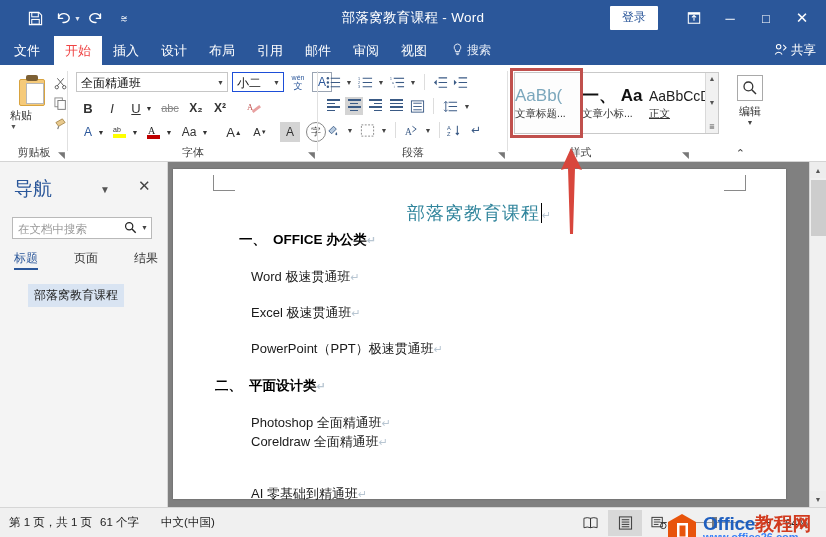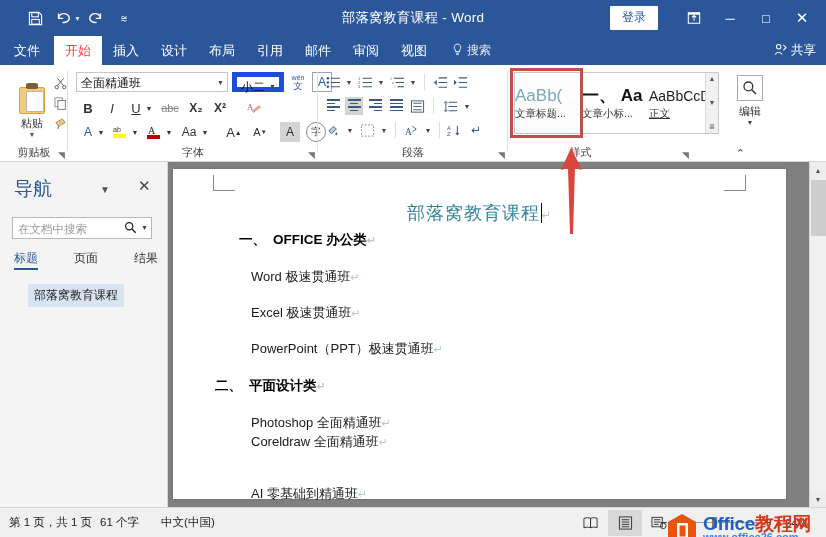--- a/index.html
+++ b/index.html
@@ -62,21 +62,21 @@
   .grp-sep { position: absolute; top: 6px; width: 1px; height: 80px; background: #e0e0e0; }
   .grp-label {
     position: absolute; bottom: 2px; width: 100%; text-align: center;
     font-size: 11px; color: #444;
   }
   .dlg-launcher { position: absolute; bottom: 2px; right: 3px; font-size: 9px; color:#777; }
 
   
   #g-clip { left: 0; width: 68px; }
   .paste-big {
-    position: absolute; left: 10px; top: 18px; width: 44px; text-align: center;
+    position: absolute; left: 10px; top: 10px; width: 44px; text-align: left;
   }
   .clipboard-ico {
     width: 30px; height: 32px; margin: 0 auto; position: relative;
   }
   .cb-body { position:absolute; left:2px; top:4px; width:26px; height:27px; background:#f5ca7a; border:1px solid #d8a33f; border-radius:2px;}
   .cb-clip { position:absolute; left:9px; top:0px; width:12px; height:6px; background:#7d6034; border-radius:2px;}
   .cb-page { position:absolute; left:9px; top:8px; width:18px; height:21px; background:#fff; border:1px solid #b7b7b7;}
   .paste-lbl { font-size: 11px; color: #333; margin-top: 1px; }
   .paste-caret { font-size: 7px; color: #555; }
   .clip-mini { position: absolute; left: 52px; top: 8px; width: 16px; }
@@ -84,21 +84,21 @@
 
   
   #g-font { left: 68px; width: 250px; }
   .fontname {
     position: absolute; left: 8px; top: 7px; width: 152px; height: 20px;
     border: 1px solid #c6c6c6; background:#fff; font-size: 12px; color:#111;
     padding: 2px 14px 0 4px;
   }
   .fontsize {
     position: absolute; left: 164px; top: 7px; width: 52px; height: 20px;
-    border: 5px solid #1d4ed8; background:#fff; font-size: 12px; color:#111;
+    border: 1px solid #1d4ed8; background:#fff; font-size: 12px; color:#111;
     padding: 2px 14px 0 4px;
   }
   .cbo-caret { position: absolute; right: 3px; top: 6px; font-size: 7px; color: #444; }
   .ico-btn {
     position: absolute; display: flex; align-items: center; justify-content: center;
     font-size: 12px; color: #333; height: 20px; width: 20px;
   }
   .ico-btn.box { border: 1px solid #9aa4b3; }
 
   

